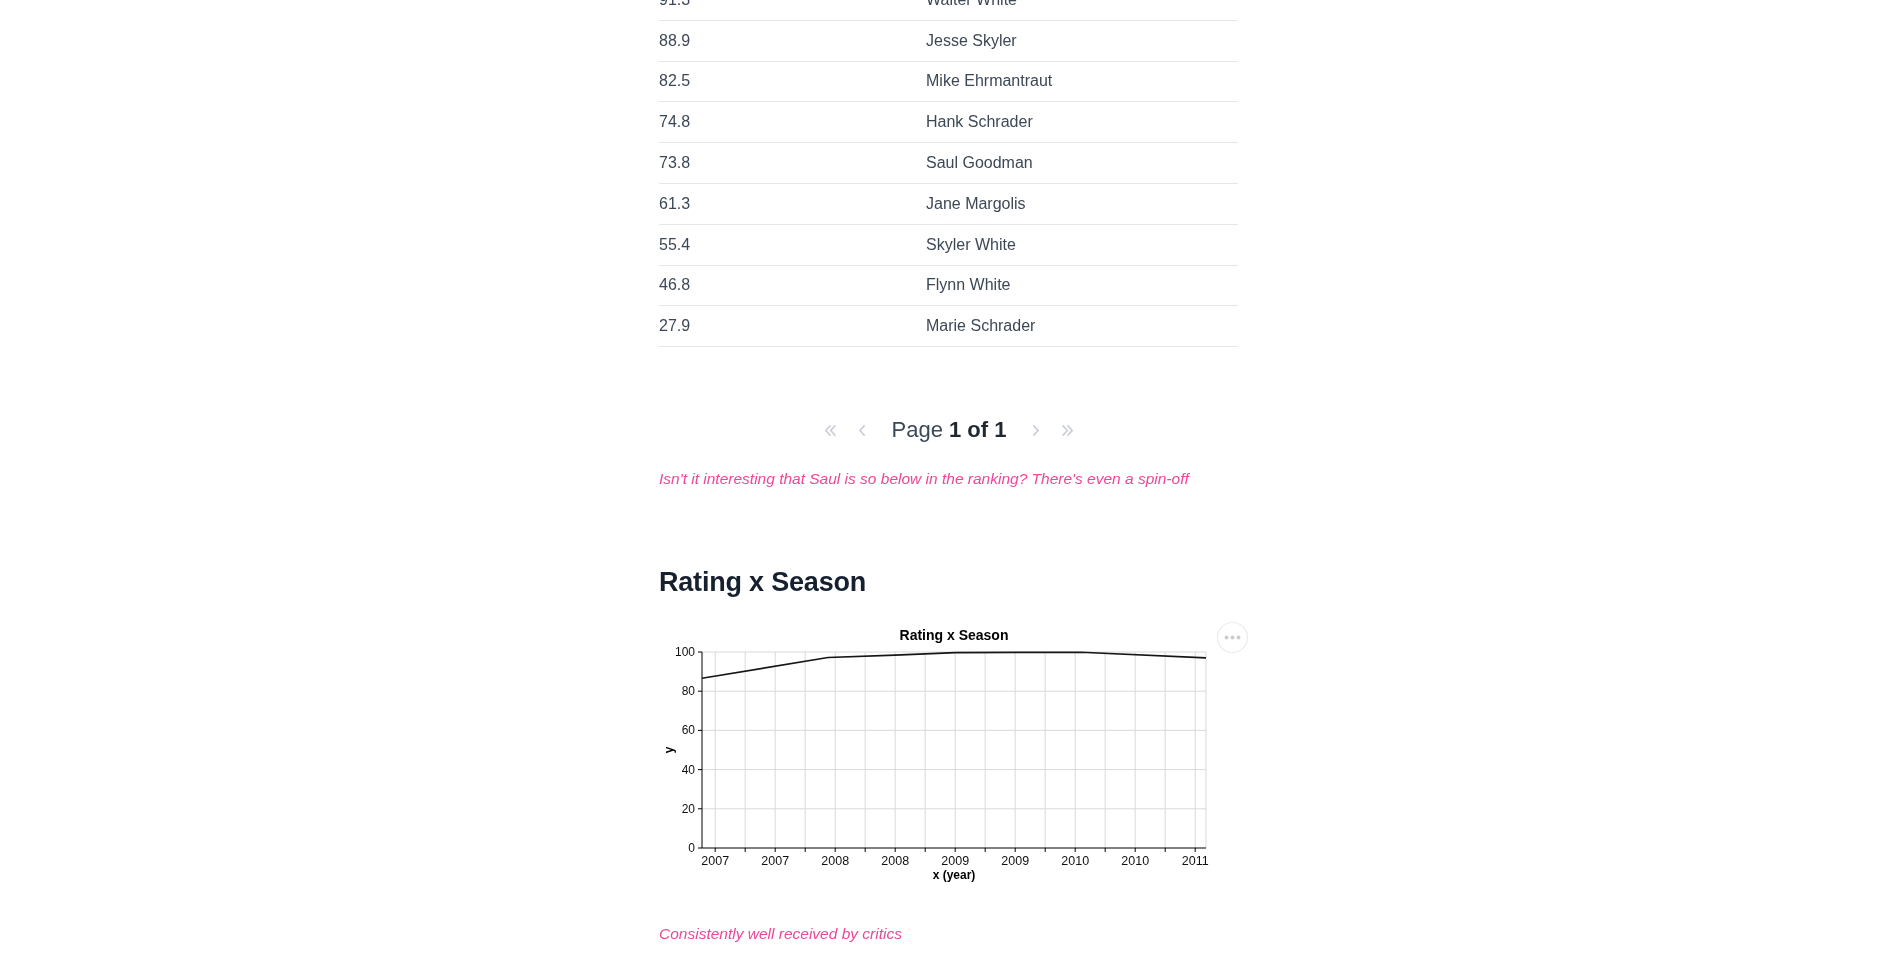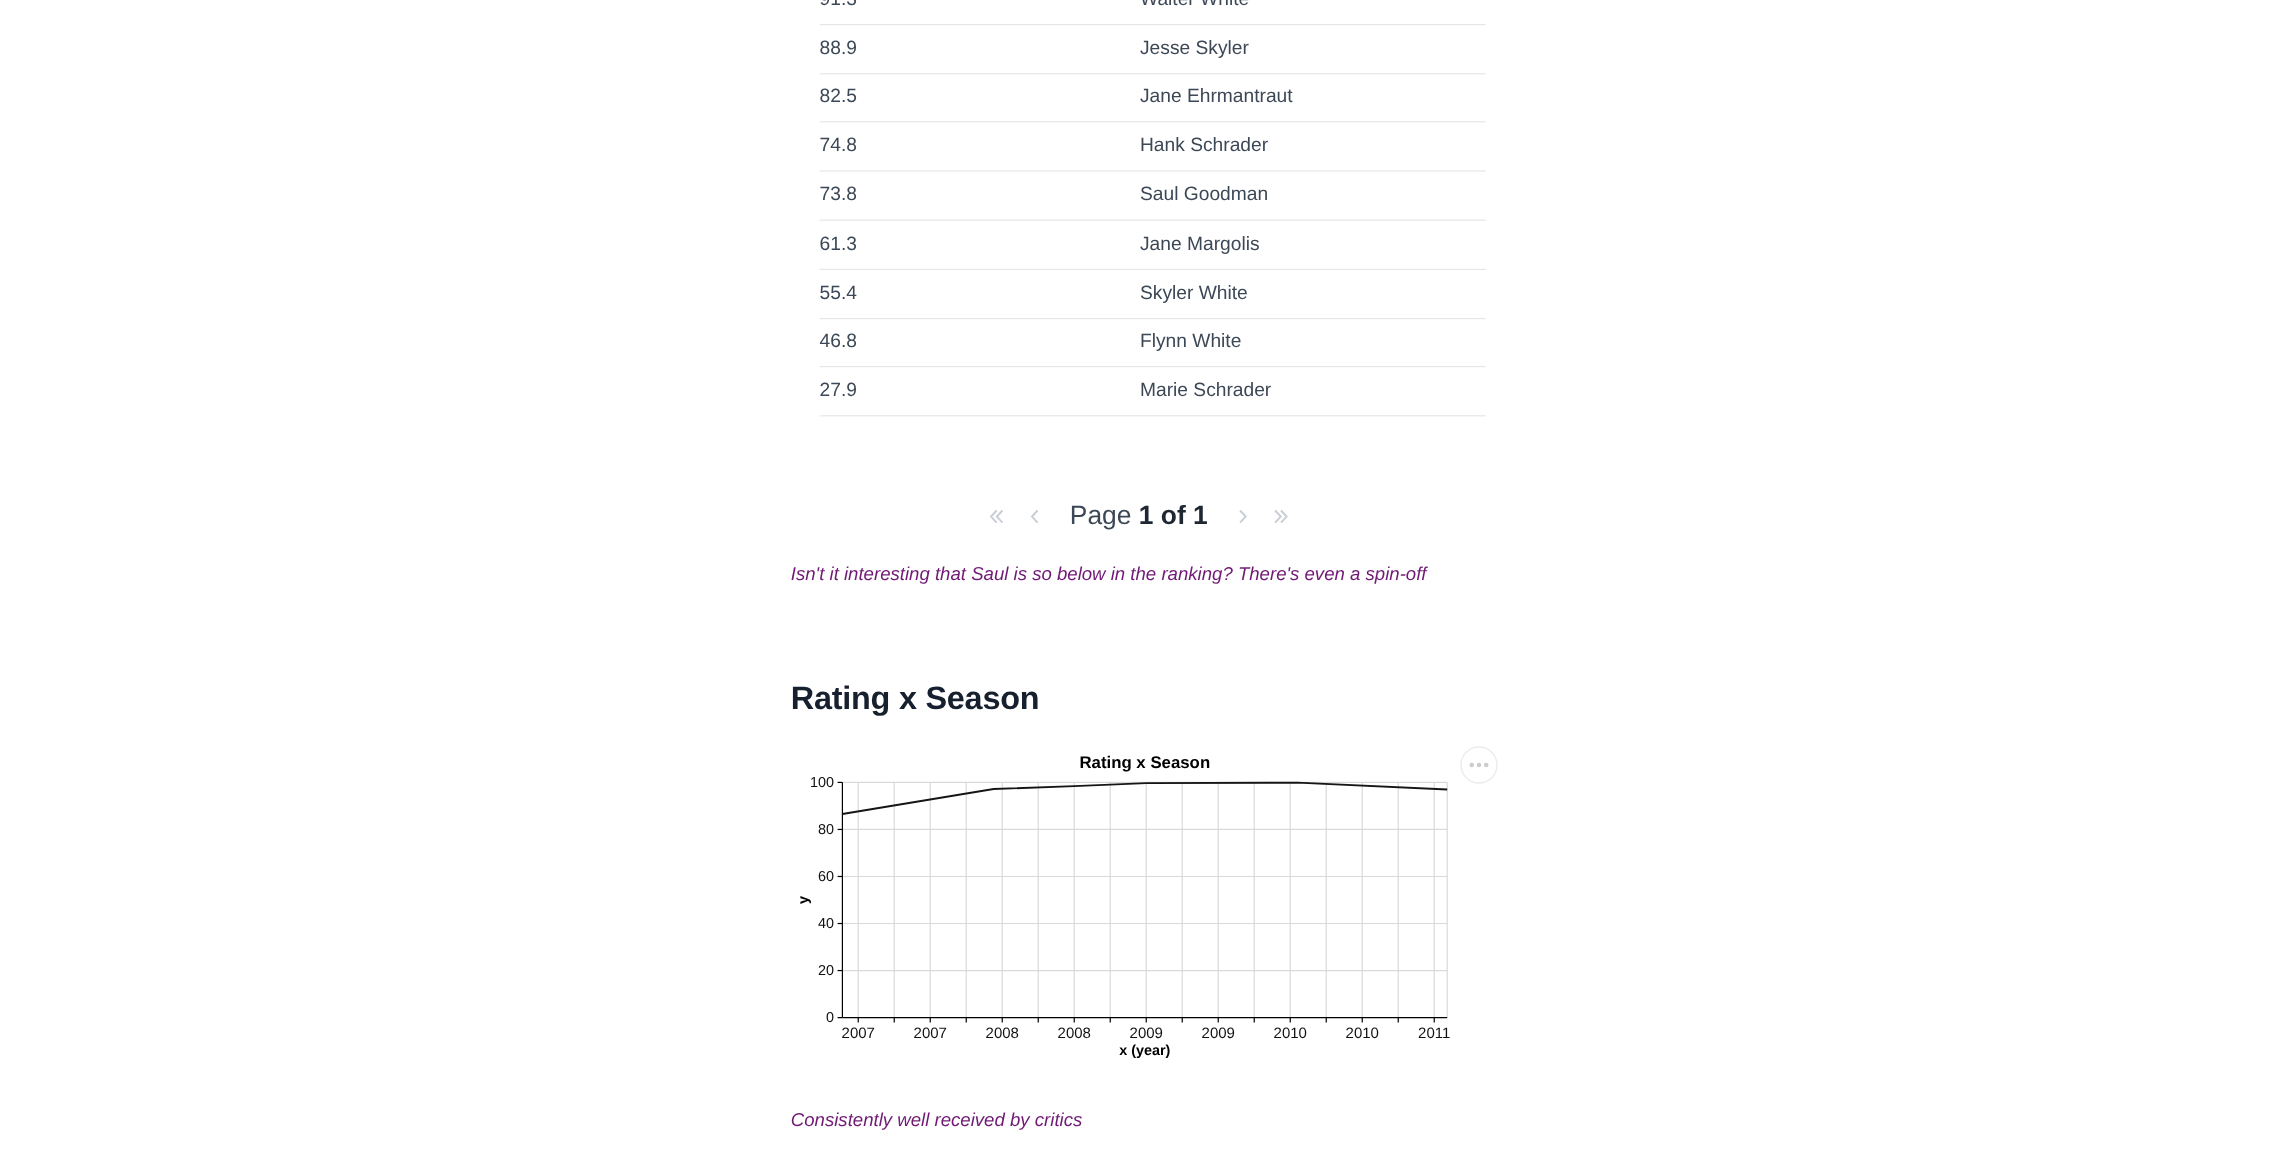--- a/index.html
+++ b/index.html
@@ -21,21 +21,20 @@
     top: -20px;
     width: 579px;
   }
   .t-row {
     height: 40.8px;
     display: flex;
     align-items: center;
     border-bottom: 1px solid #e4e6ea;
     font-size: 16px;
     color: #3d4857;
-    margin-left: 24px;
   }
   .t-cell-value { width: 267px; text-align: left; }
   .t-cell-name  { flex: 1; text-align: left; }
 
   
   .pagination {
     position: absolute;
     left: 659px;
     top: 413px;
     width: 580px;
@@ -54,21 +53,21 @@
   .pg-text { font-size: 22px; color: #3d4857; white-space: nowrap; padding: 0 6px; }
   .pg-text b { color: #1f2733; font-weight: 700; }
 
   
   .note {
     position: absolute;
     left: 659px;
     font-style: italic;
     font-size: 15.5px;
     line-height: 29px;
-    color: #701a75;
+    color: #ec4899;
   }
   .note .line { white-space: nowrap; }
   .note-table { top: 464px; }
   .note-chart { top: 919px; }
 
   
   .section-heading {
     position: absolute;
     left: 659px;
     top: 565px;
@@ -98,21 +97,21 @@
       <div class="t-row">
         <div class="t-cell-value">91.3</div>
         <div class="t-cell-name">Walter White</div>
       </div>
       <div class="t-row">
         <div class="t-cell-value">88.9</div>
         <div class="t-cell-name">Jesse Skyler</div>
       </div>
       <div class="t-row">
         <div class="t-cell-value">82.5</div>
-        <div class="t-cell-name">Jane Ehrmantraut</div>
+        <div class="t-cell-name">Mike Ehrmantraut</div>
       </div>
       <div class="t-row">
         <div class="t-cell-value">74.8</div>
         <div class="t-cell-name">Hank Schrader</div>
       </div>
       <div class="t-row">
         <div class="t-cell-value">73.8</div>
         <div class="t-cell-name">Saul Goodman</div>
       </div>
       <div class="t-row">

